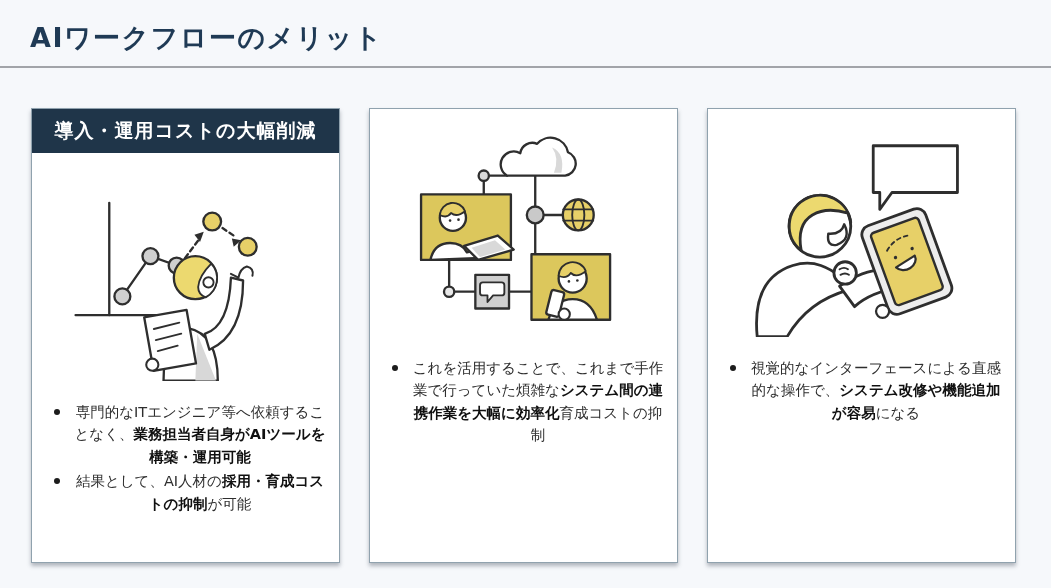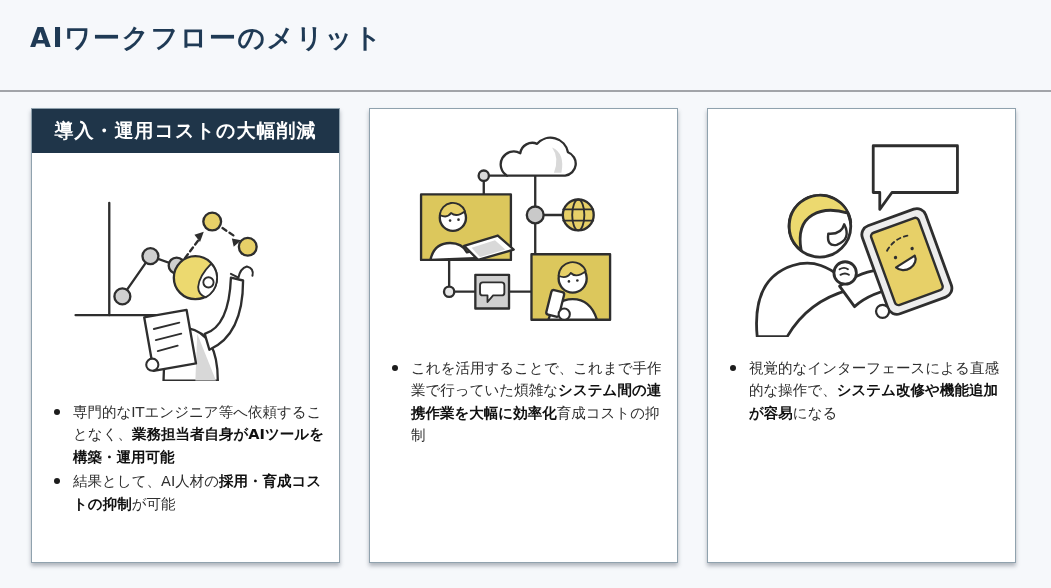--- a/index.html
+++ b/index.html
@@ -13,31 +13,31 @@
   }
   *{box-sizing:border-box;margin:0;padding:0;}
   html,body{width:1051px;height:588px;}
   body{
     background:var(--page-bg);
     font-family:"DejaVu Sans","Liberation Sans",sans-serif;
     position:relative;
     overflow:hidden;
   }
   .title-bar{
-    position:absolute;top:0;left:0;width:1051px;height:92px;
+    position:absolute;top:0;left:0;width:1051px;height:68px;
     border-bottom:2px solid #a2a4a9;
   }
   .page-title{
     position:absolute;left:30px;top:20px;
     font-size:27px;font-weight:bold;color:var(--title-color);
     letter-spacing:1.5px;
   }
   .cards{
     position:absolute;top:108px;left:31px;
-    display:flex;gap:29px;
+    display:flex;gap:29px;text-align:center;
   }
   .card{
     width:309px;height:455px;background:#ffffff;
     border:1px solid var(--card-border);
     box-shadow:0 3px 4px rgba(90,100,112,.45);
     display:flex;flex-direction:column;
   }
   .card-header{
     flex:0 0 44px;height:44px;
     background:var(--header-bg);color:#ffffff;

